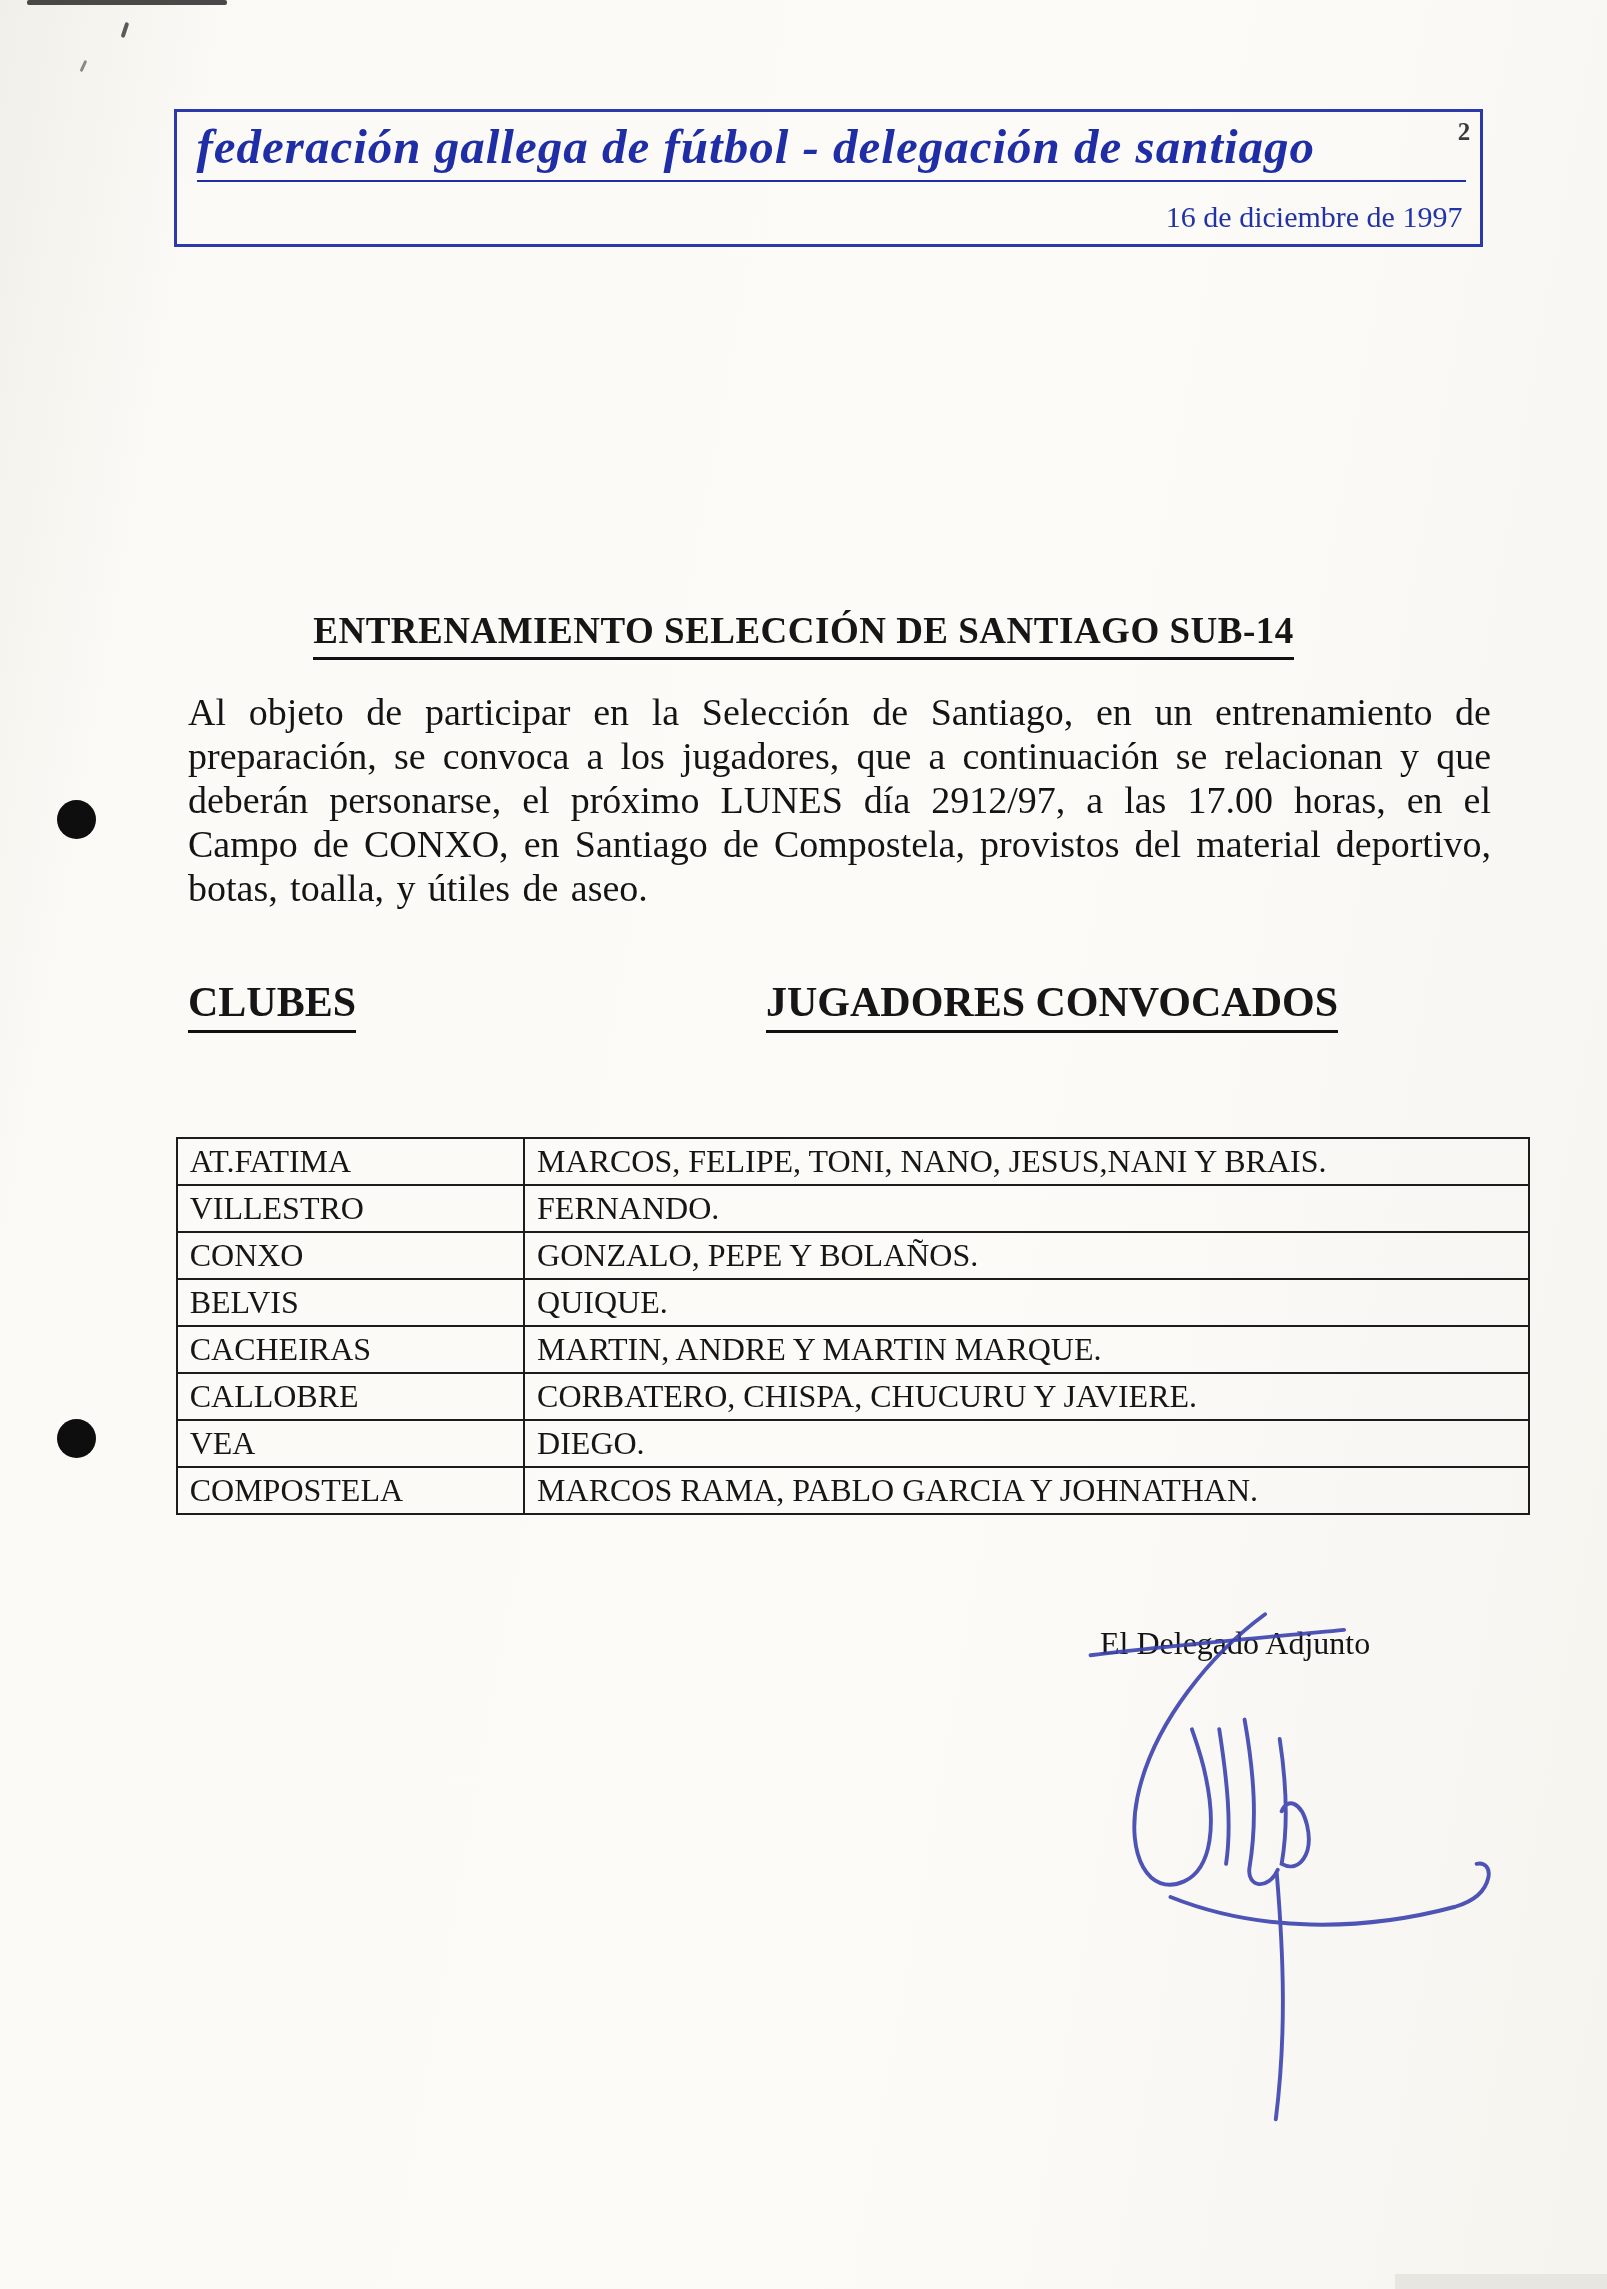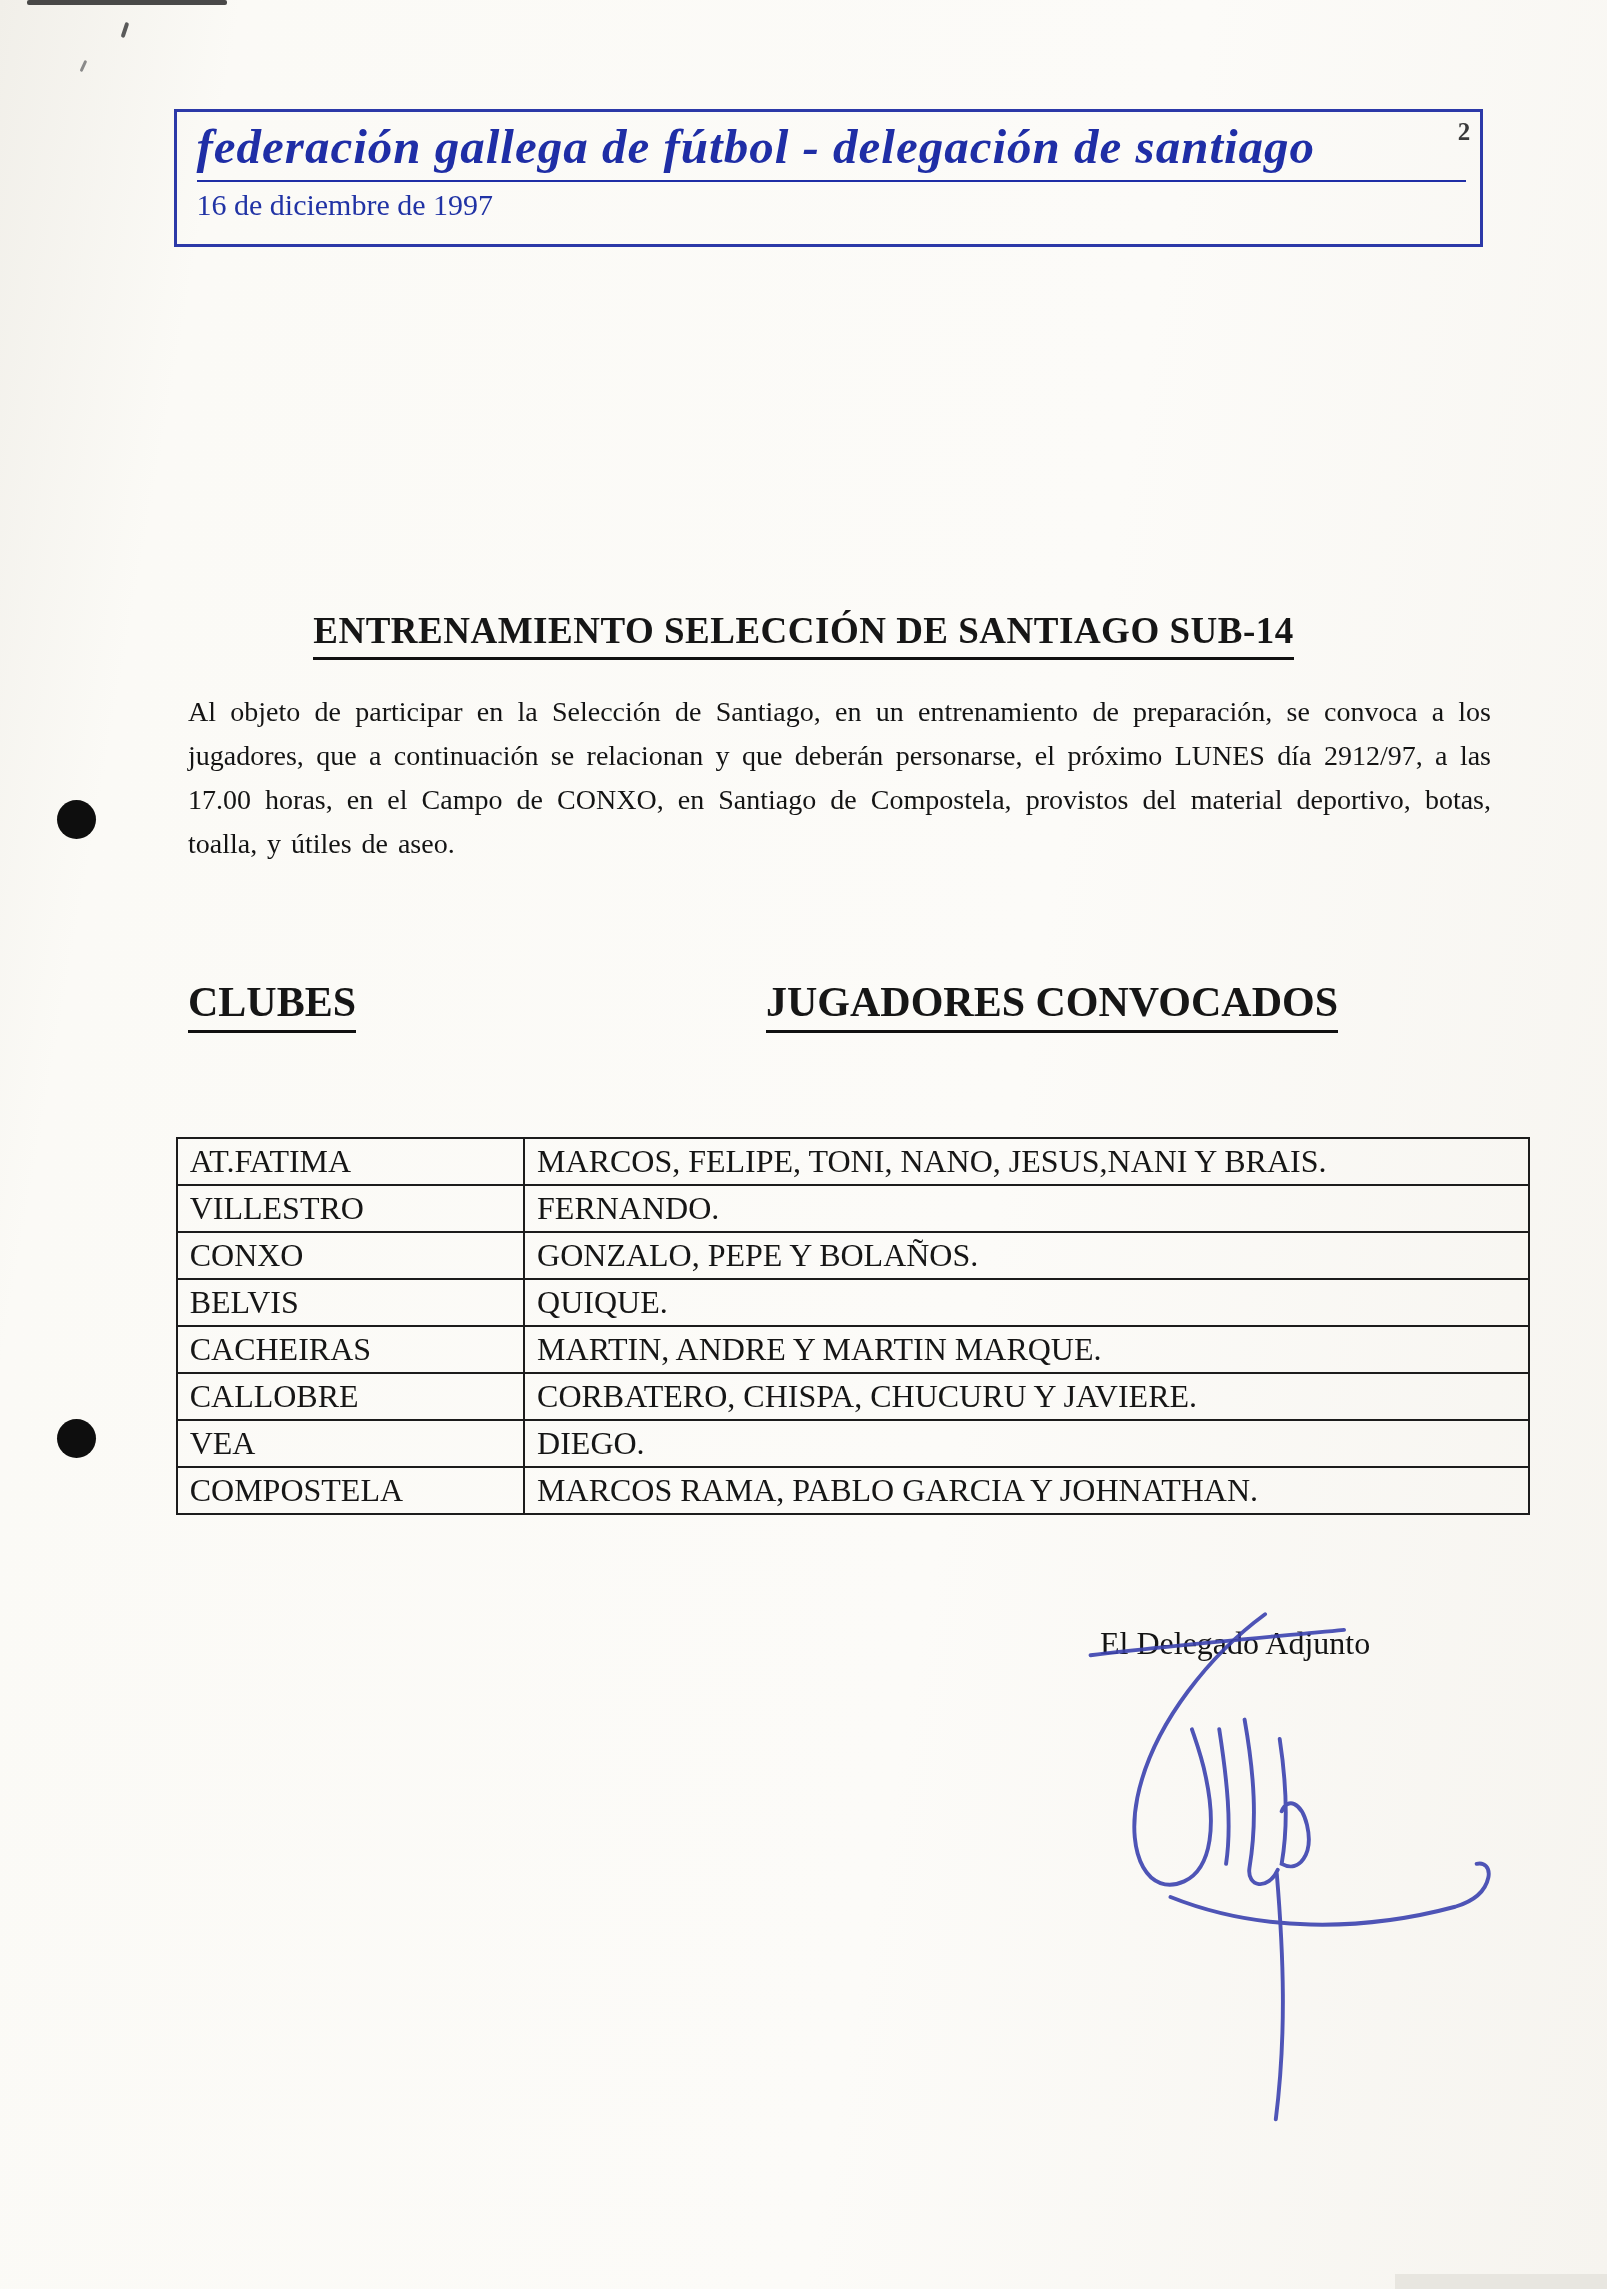--- a/index.html
+++ b/index.html
@@ -26,31 +26,31 @@
     position:absolute;left:174px;top:109px;width:1309px;height:138px;
     border:3.9px solid #2c39a8;box-sizing:border-box;padding:5.9px 13.7px 0 19.5px;
   }
   .logo{
     display:block;white-space:nowrap;
     font-size:49px;font-weight:bold;font-style:italic;
     letter-spacing:1px;color:#1f2ea6;
     border-bottom:2.9px solid #1f2ea6;padding-bottom:4.9px;
   }
   .pageno{position:absolute;top:5.9px;right:9.8px;font-size:25px;color:#3a3a3a;font-weight:bold;}
-  .hdr-date{display:block;text-align:left;margin-top:6px;font-size:30px;color:#2133a5;padding-right:3.9px;}
+  .hdr-date{display:block;text-align:right;margin-top:18px;font-size:30px;color:#2133a5;padding-right:3.9px;}
   
   .doc-title{position:absolute;left:0;right:0;top:601px;text-align:center;}
   .doc-title span{
     display:inline-block;font-size:37px;font-weight:bold;letter-spacing:0.5px;
     border-bottom:3.9px solid #111;padding-bottom:4.9px;margin-top:8px;
   }
   
   .body-par{
     position:absolute;left:188px;top:690px;width:1303px;
-    font-size:28px;line-height:44px;text-align:justify;word-spacing:2.9px;color:#141414;
+    font-size:38px;line-height:44px;text-align:justify;word-spacing:2.9px;color:#141414;
   }
   
   .heading{position:absolute;top:978px;font-size:42px;font-weight:bold;}
   .heading span{display:inline-block;border-bottom:3.9px solid #111;padding-bottom:3.9px;}
   .heading.clubes{left:188px;}
   .heading.jugadores{left:766px;}
   
   table.roster{
     position:absolute;left:176px;top:1137px;width:1354px;
     border-collapse:collapse;font-size:32px;table-layout:fixed;

